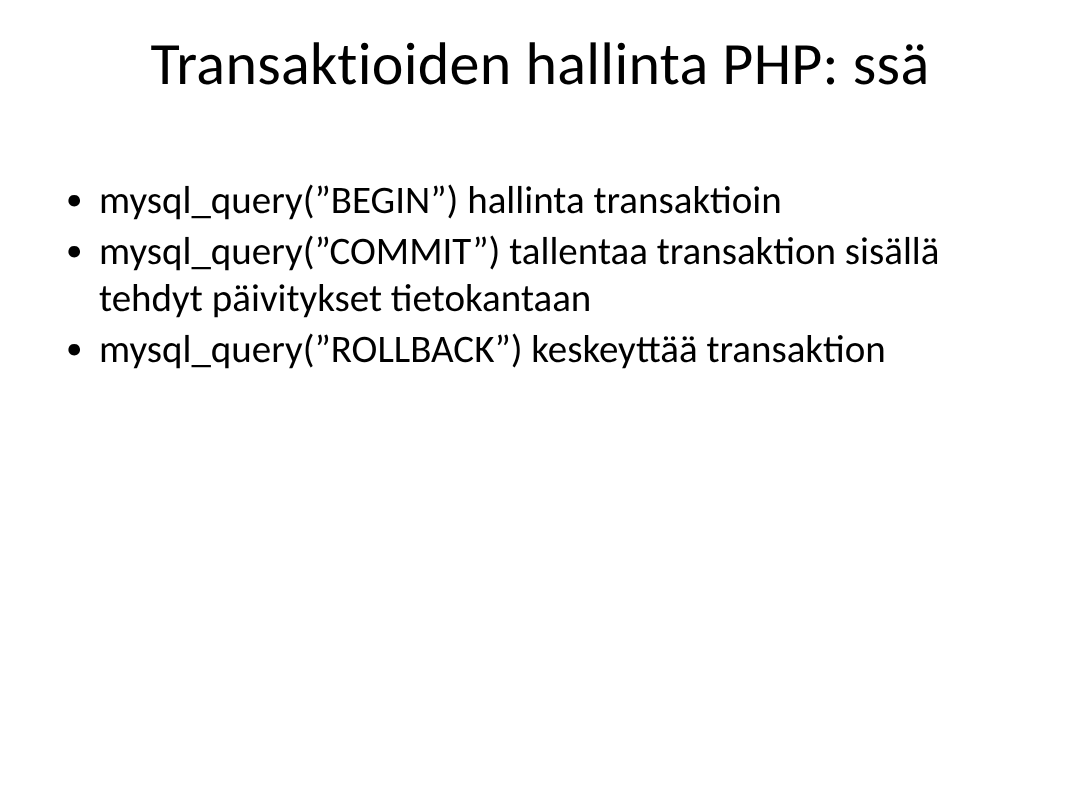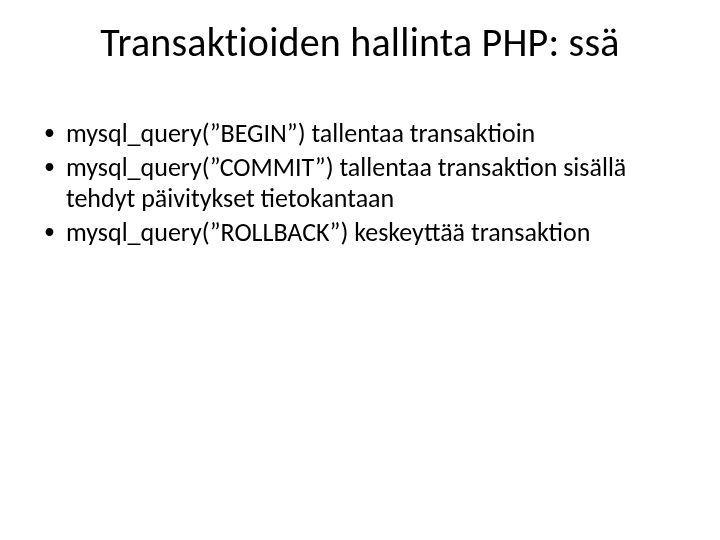--- a/index.html
+++ b/index.html
@@ -56,21 +56,21 @@
 </style>
 </head>
 <body>
 
 <div class="slide">
   <div class="title">Transaktioiden hallinta PHP: ssä</div>
 
   <div class="body">
     <ul class="bullets">
       <li>
-        <span>mysql_query(”BEGIN”) tallentaa transaktioin</span>
+        <span>mysql_query(”BEGIN”) hallinta transaktioin</span>
       </li>
       <li>
         <span>mysql_query(”COMMIT”) tallentaa transaktion sisällä tehdyt päivitykset tietokantaan</span>
       </li>
       <li>
         <span>mysql_query(”ROLLBACK”) keskeyttää transaktion</span>
       </li>
     </ul>
   </div>
 </div>

